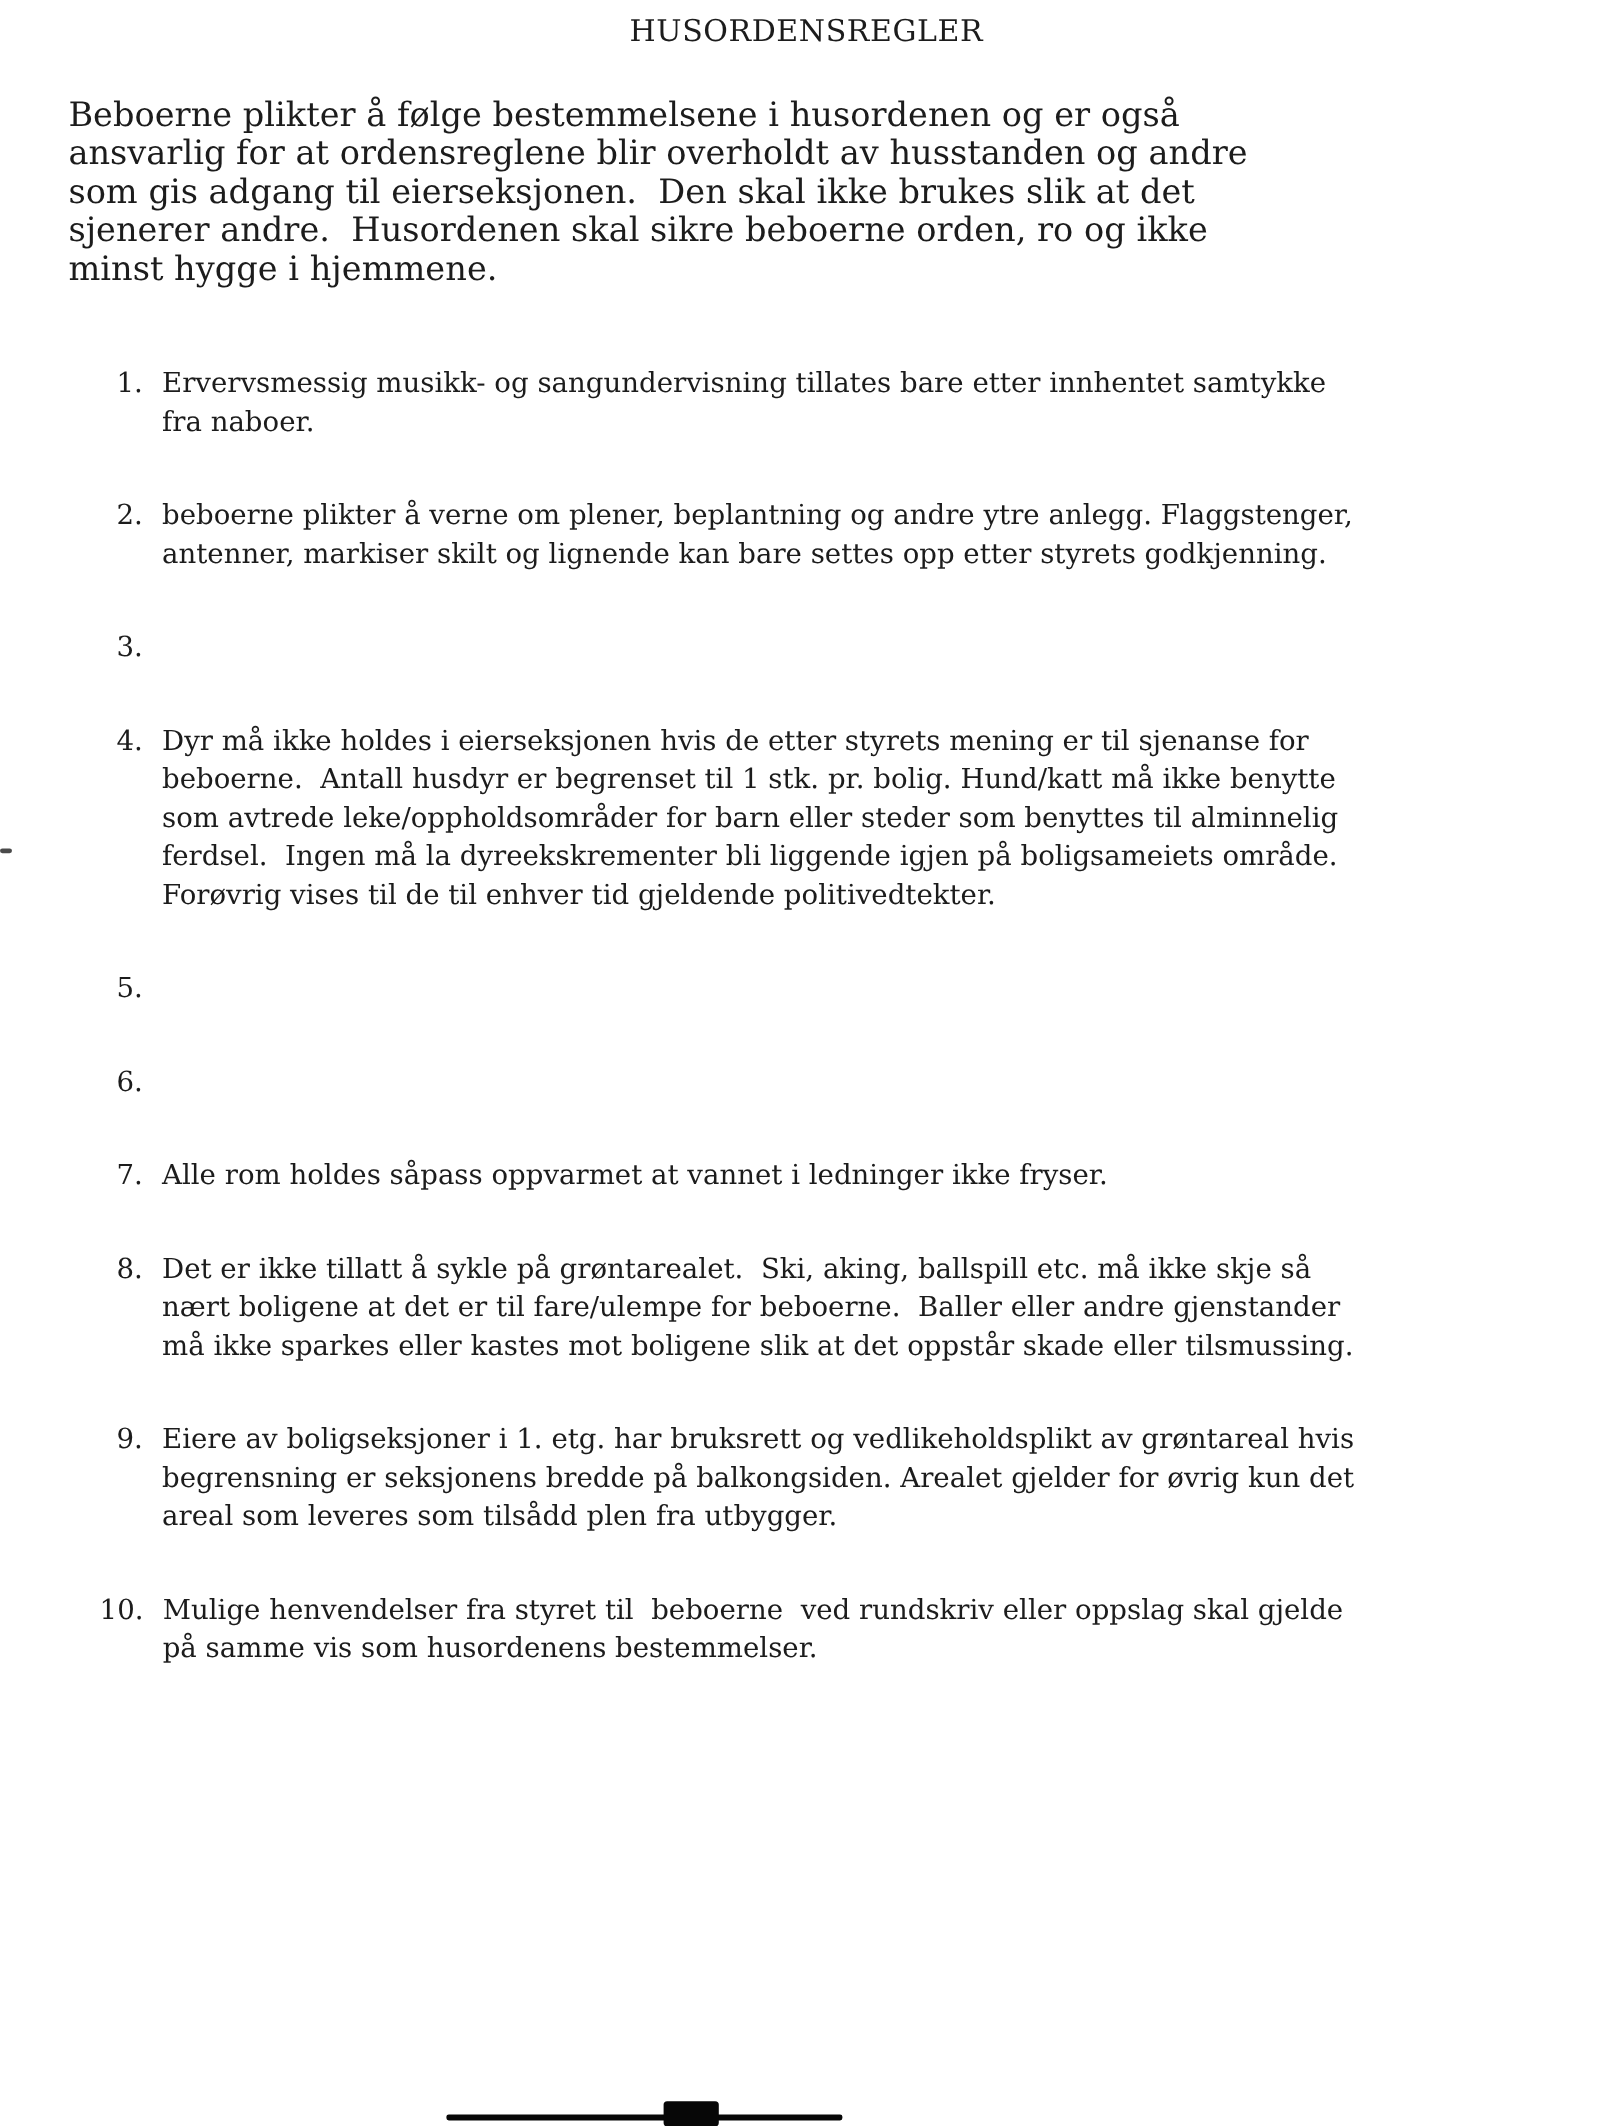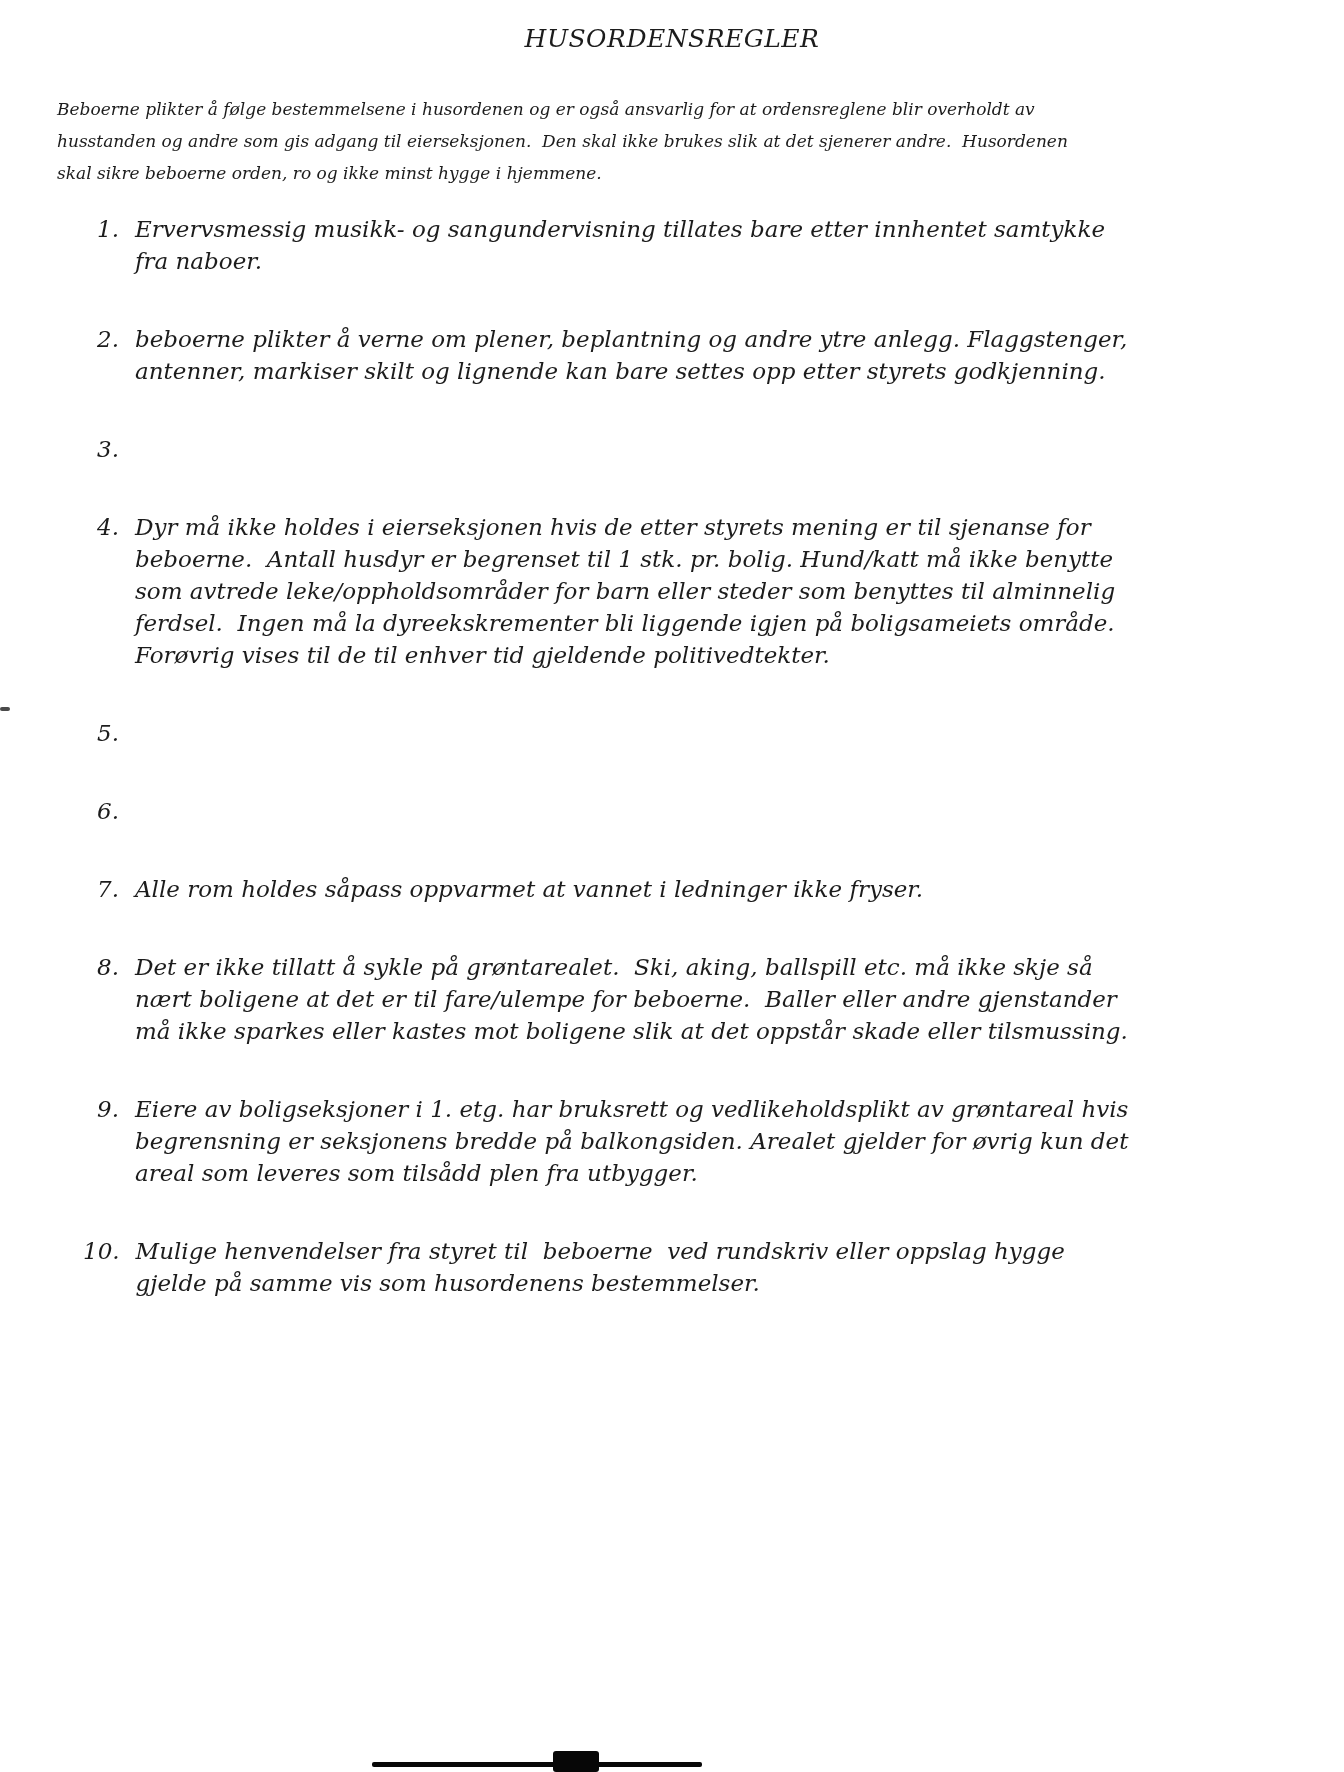--- a/index.html
+++ b/index.html
@@ -6,32 +6,32 @@
   html, body { margin: 0; padding: 0; }
   body {
     width: 1344px;
     height: 1772px;
     background: #ffffff;
     font-family: "DejaVu Serif", serif;
     color: #1c1c1c;
     overflow: hidden;
     position: relative;
   }
-  .page { padding: 24px 57px 0 57px; font-style: italic; }
+  .page { padding: 11px 57px 0 57px; }
   .title {
     font-size: 25px;
     font-weight: 400;
     text-align: center;
     letter-spacing: 0.5px;
     margin: 0 0 40px 0;
   }
   .intro {
-    font-size: 17px;
+    font-size: 28px;
     line-height: 32px;
-    margin: 0 0 24px 0;
+    margin: 0 0 64px 0;
     max-width: 1035px;
     white-space: pre-wrap;
   }
   .rules { margin-left: 26px; }
   .rule {
     display: flex;
     align-items: flex-start;
     margin-bottom: 46px;
     font-size: 23px;
     line-height: 32px;
@@ -112,21 +112,21 @@
       <span class="txt">Det er ikke tillatt å sykle på grøntarealet.  Ski, aking, ballspill etc. må ikke skje så nært boligene at det er til fare/ulempe for beboerne.  Baller eller andre gjenstander må ikke sparkes eller kastes mot boligene slik at det oppstår skade eller tilsmussing.</span>
     </div>
 
     <div class="rule">
       <span class="num">9.</span>
       <span class="txt">Eiere av boligseksjoner i 1. etg. har bruksrett og vedlikeholdsplikt av grøntareal hvis begrensning er seksjonens bredde på balkongsiden. Arealet gjelder for øvrig kun det areal som leveres som tilsådd plen fra utbygger.</span>
     </div>
 
     <div class="rule">
       <span class="num">10.</span>
-      <span class="txt">Mulige henvendelser fra styret til  beboerne  ved rundskriv eller oppslag hygge gjelde på samme vis som husordenens bestemmelser.</span>
+      <span class="txt">Mulige henvendelser fra styret til  beboerne  ved rundskriv eller oppslag skal gjelde på samme vis som husordenens bestemmelser.</span>
     </div>
 
 
   </div>
 </div>
 
 <div class="artifact artifact-line"></div>
 <div class="artifact artifact-blob"></div>
 <div class="artifact artifact-speck"></div>
 

